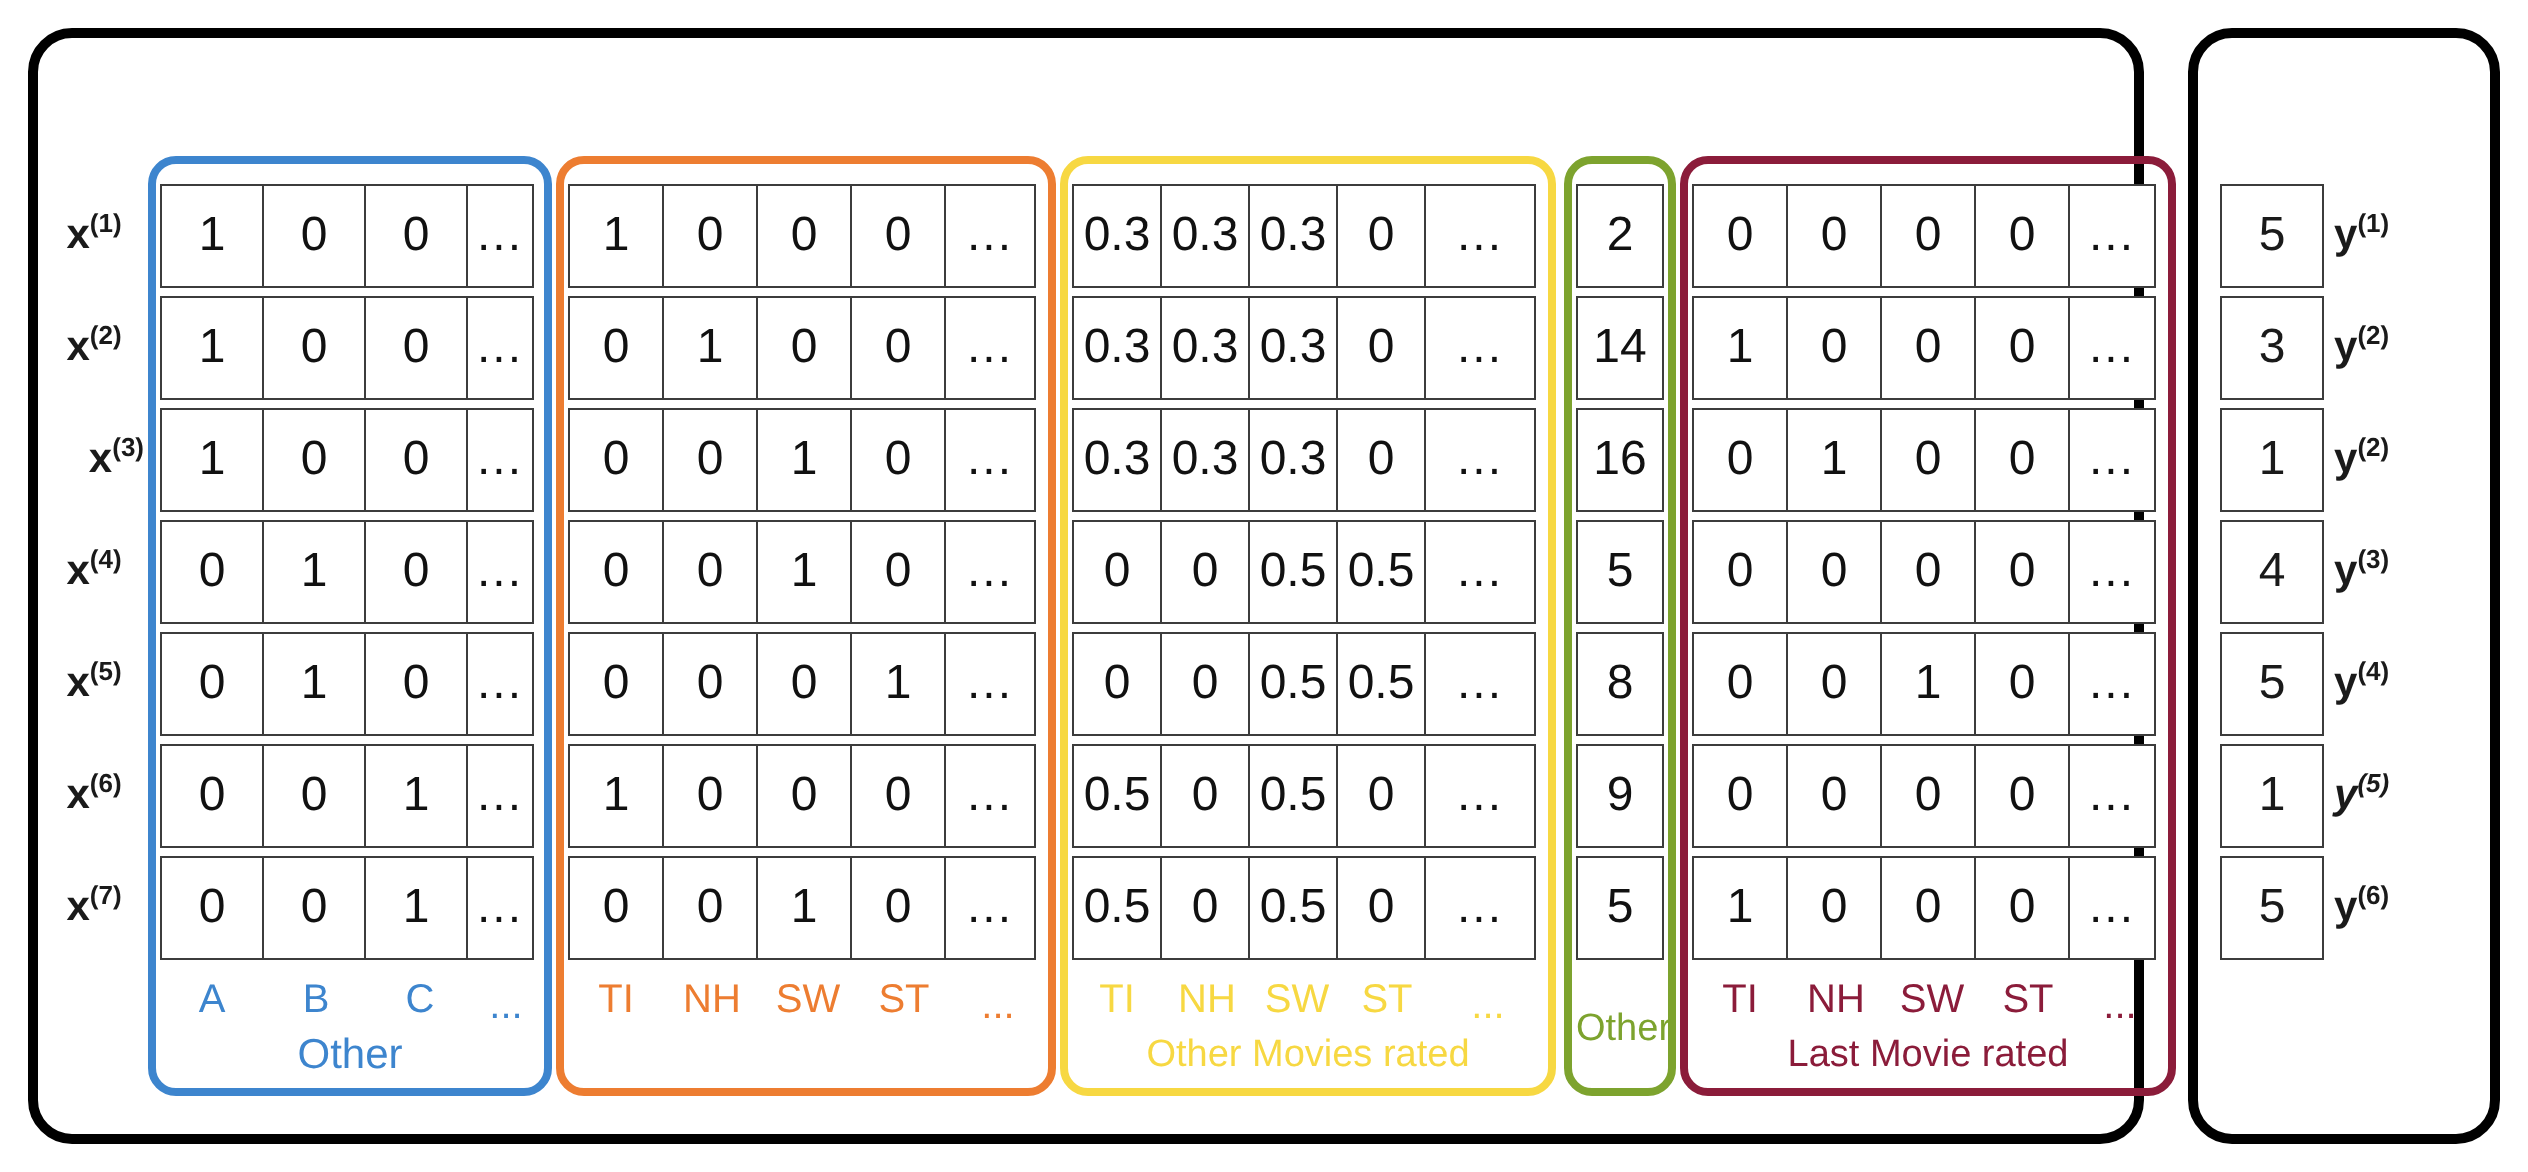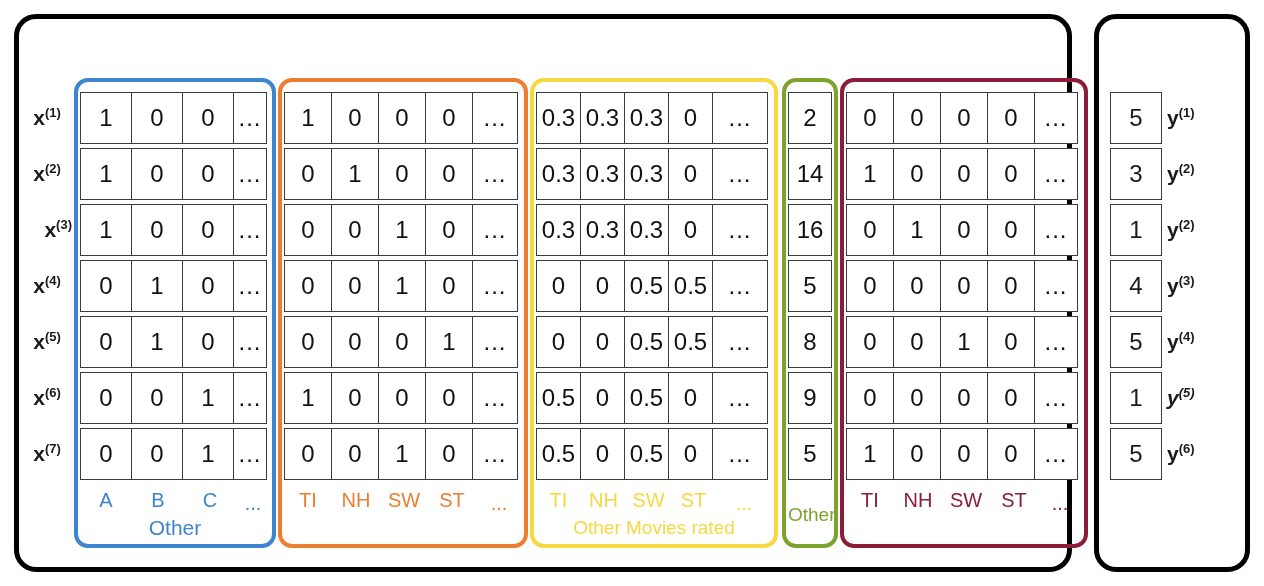--- a/index.html
+++ b/index.html
@@ -472,20 +472,21 @@
         </div>
       </div>
       <div class="legend" style="left: 846px; width: 236px; color: rgb(139, 28, 58);">
         <div class="legend-codes">
           <div class="legend-code" style="width: 48px; flex: 0 0 48px;">TI</div>
           <div class="legend-code" style="width: 48px; flex: 0 0 48px;">NH</div>
           <div class="legend-code" style="width: 48px; flex: 0 0 48px;">SW</div>
           <div class="legend-code" style="width: 48px; flex: 0 0 48px;">ST</div>
           <div class="legend-code dots" style="width: 44px; flex: 0 0 44px;">...</div>
         </div>
+        <div class="legend-name small">Last Movie rated</div>
       </div>
     </div>
 
   <div id="y-cells">
       <div class="y-cell" style="top: 0px;">5</div>
       <div class="y-cell" style="top: 56px;">3</div>
       <div class="y-cell" style="top: 112px;">1</div>
       <div class="y-cell" style="top: 168px;">4</div>
       <div class="y-cell" style="top: 224px;">5</div>
       <div class="y-cell" style="top: 280px;">1</div>

